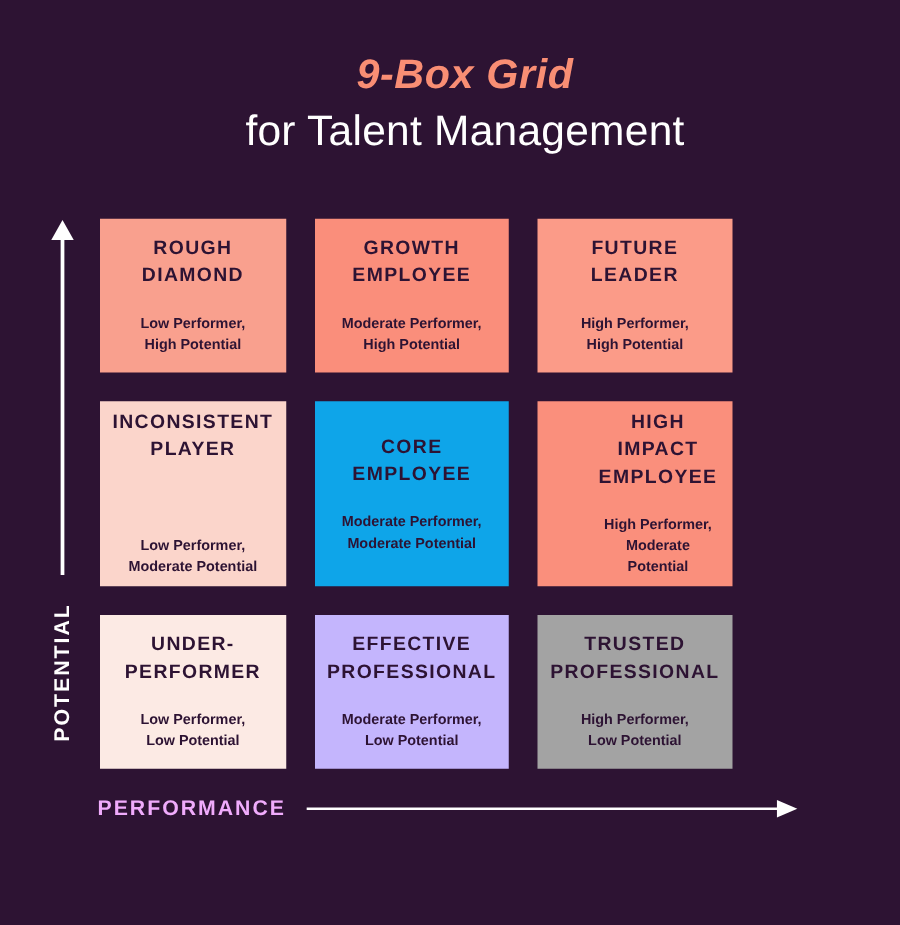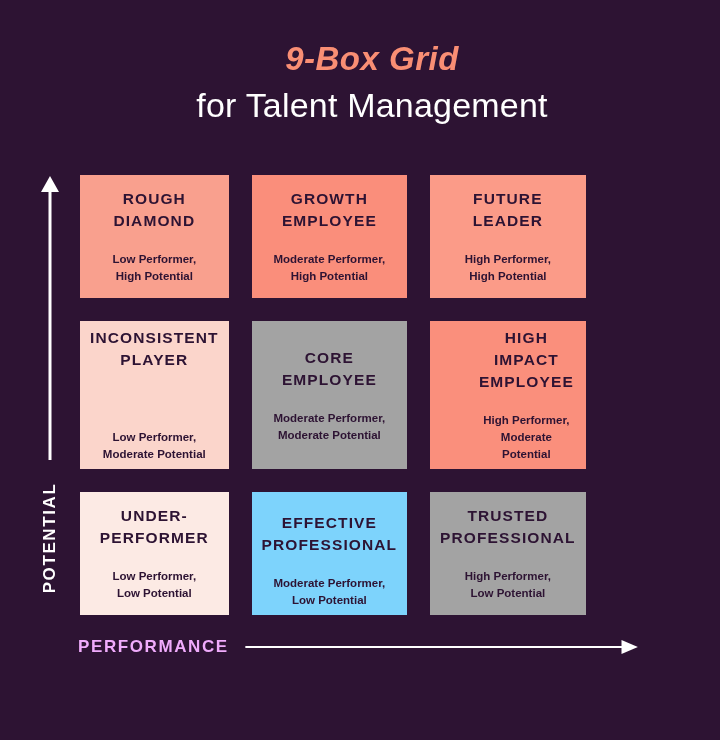--- a/index.html
+++ b/index.html
@@ -193,21 +193,21 @@
     <div class="cell-title">
       <span>INCONSISTENT</span><br>
       <span>PLAYER</span>
     </div>
     <div class="cell-sub">
       <span>Low Performer,</span><br>
       <span>Moderate Potential</span>
     </div>
   </div>
 
-  <div class="cell" style="background-color: #a3a3a3;">
+  <div class="cell" style="background-color: #0ea5e9;">
     <div class="cell-title">
       <span>CORE</span><br>
       <span>EMPLOYEE</span>
     </div>
     <div class="cell-sub">
       <span>Moderate Performer,</span><br>
       <span>Moderate Potential</span>
     </div>
   </div>
 
@@ -226,21 +226,21 @@
     <div class="cell-title">
       <span>UNDER-</span><br>
       <span>PERFORMER</span>
     </div>
     <div class="cell-sub">
       <span>Low Performer,</span><br>
       <span>Low Potential</span>
     </div>
   </div>
 
-  <div class="cell" style="background-color: #7dd3fc; justify-content: flex-end;">
+  <div class="cell" style="background-color: #c4b5fd;">
     <div class="cell-title">
       <span>EFFECTIVE</span><br>
       <span>PROFESSIONAL</span>
     </div>
     <div class="cell-sub">
       <span>Moderate Performer,</span><br>
       <span>Low Potential</span>
     </div>
   </div>
 

